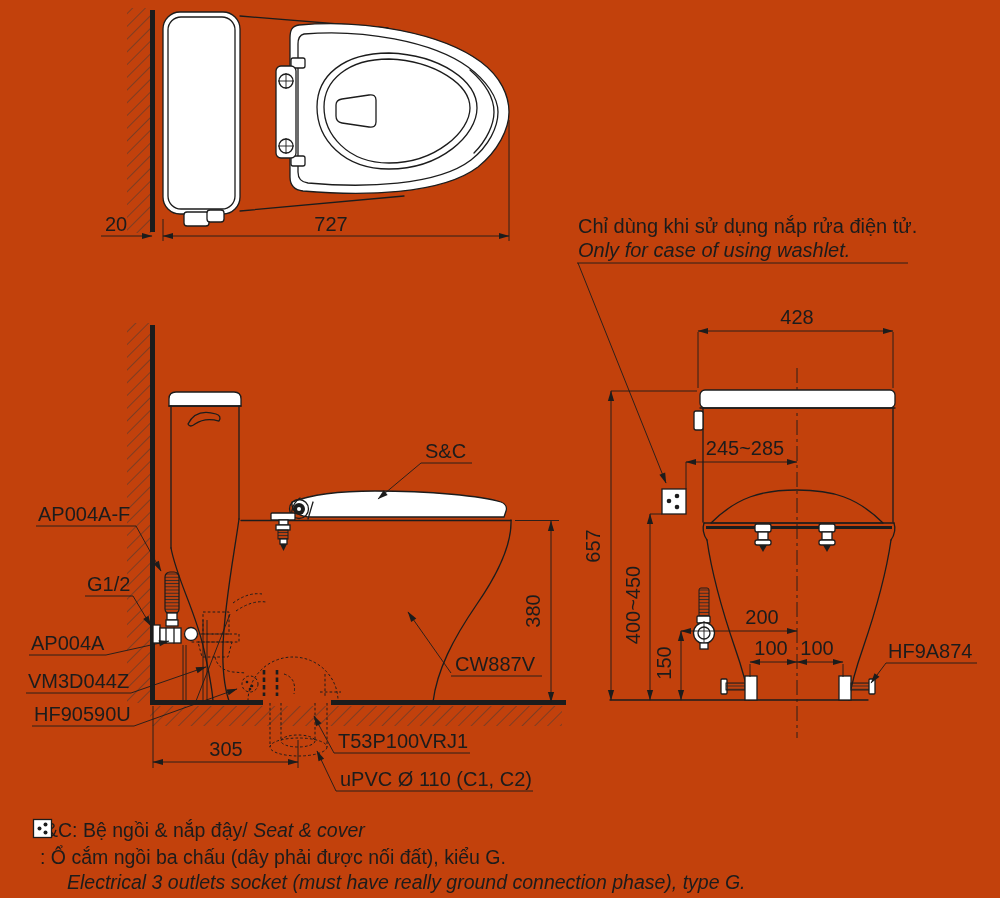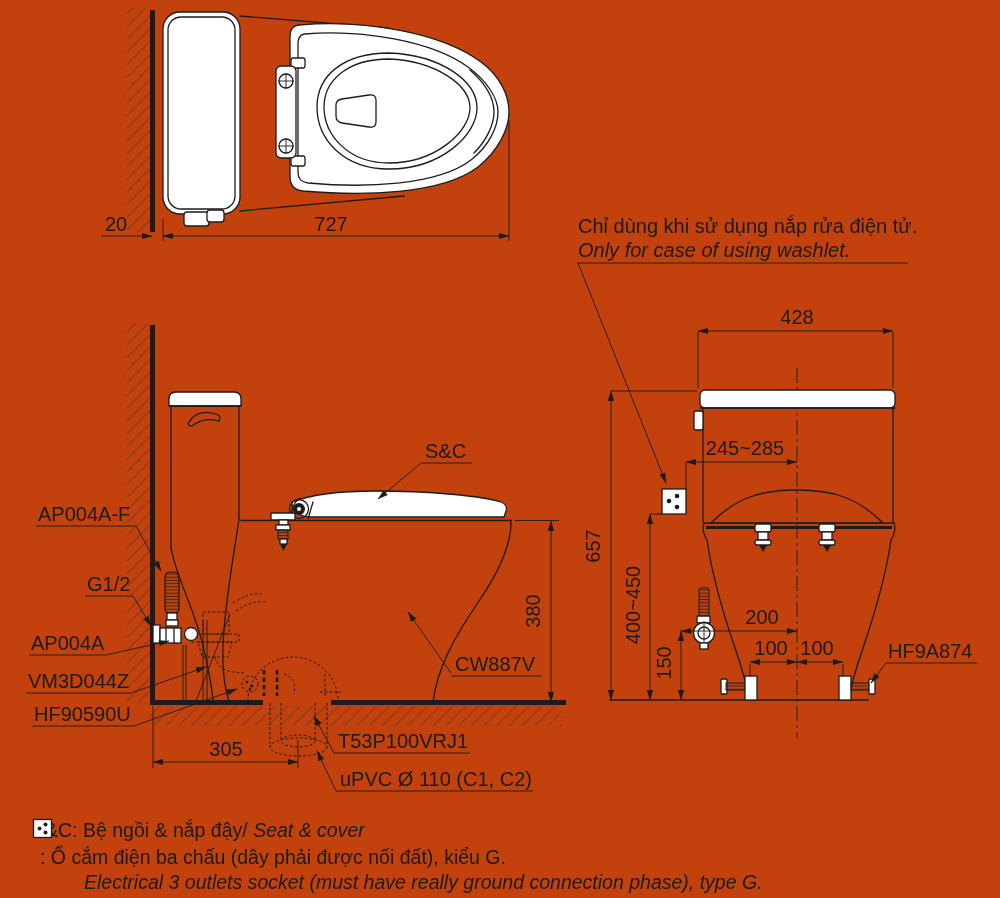--- a/index.html
+++ b/index.html
@@ -10,21 +10,21 @@
   .it{font-style:italic;}
   .o{stroke:#1c1c1c;fill:none;stroke-width:1.3;stroke-linecap:round;stroke-linejoin:round;}
   .ow{fill:#fff;stroke:#1c1c1c;stroke-width:1.3;}
   .d{stroke:#1c1c1c;fill:none;stroke-width:0.9;}
   .dash{stroke:#1c1c1c;fill:none;stroke-width:1;stroke-dasharray:2.6 2.2;}
   .dashb{stroke:#1c1c1c;fill:none;stroke-width:2.6;stroke-dasharray:4.5 3;}
   .thick{stroke:#1c1c1c;stroke-width:5;fill:none;}
   .cline{stroke:#1c1c1c;stroke-width:0.9;fill:none;stroke-dasharray:15 4 3 4;}
   .fnotes{position:absolute;left:32px;top:818px;font-size:19.5px;line-height:25px;}
   .fl2{margin-left:8px;margin-top:2px;display:flex;align-items:center;gap:5px;}
-  .fl3{margin-left:52px;}
+  .fl3{margin-left:35px;}
   .sock{flex:0 0 auto;}
 </style>
 </head>
 <body>
 
 <div class="stage">
 <svg width="1000" height="898" viewBox="0 0 1000 898">
   <defs>
     <marker id="arr" markerWidth="12" markerHeight="9" refX="10.5" refY="4" orient="auto-start-reverse" markerUnits="userSpaceOnUse">
       <path d="M0.5,0.9 L11,4 L0.5,7.1 Z" fill="#1c1c1c"></path>
@@ -309,17 +309,17 @@
 
   <div class="fnotes">
     <div><span>S&amp;C: Bệ ngồi &amp; nắp đậy/ </span><span class="it">Seat &amp; cover</span></div>
     <div class="fl2">
       <svg class="sock" width="21" height="21" viewBox="0 0 21 21">
         <rect x="1.5" y="1.5" width="18" height="18" fill="#fff" stroke="#1c1c1c" stroke-width="1.3"></rect>
         <circle cx="7.5" cy="10.5" r="2" fill="#1c1c1c"></circle>
         <circle cx="13.5" cy="6.5" r="2" fill="#1c1c1c"></circle>
         <circle cx="13.5" cy="14.5" r="2" fill="#1c1c1c"></circle>
       </svg>
-      <span>: Ổ cắm điện ba chấu (dây phải được nối đất), kiểu G.</span>
+      <span>: Ổ cắm ngồi ba chấu (dây phải được nối đất), kiểu G.</span>
     </div>
     <div class="fl3 it">Electrical 3 outlets socket (must have really ground connection phase), type G.</div>
   </div>
 </div>
 
 </body></html>

